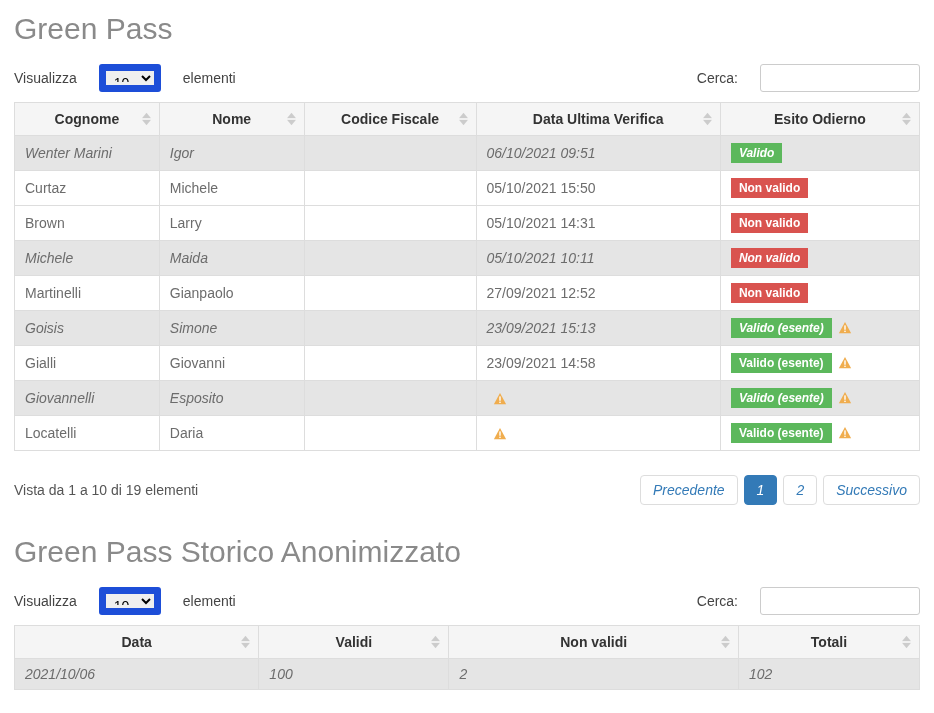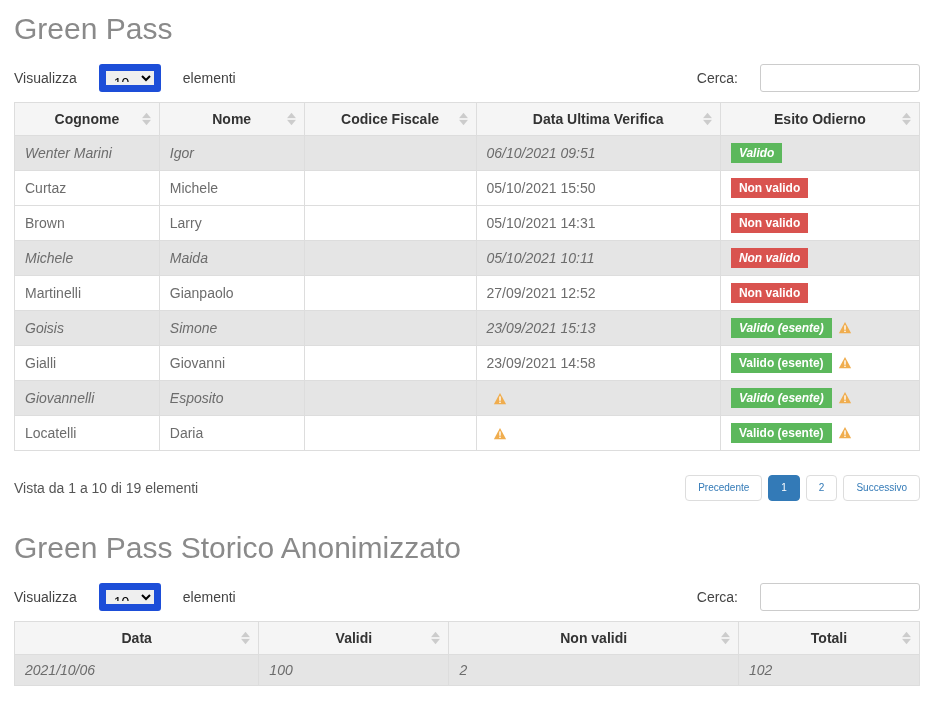--- a/index.html
+++ b/index.html
@@ -16,21 +16,21 @@
     tbody tr.odd { background: #e5e5e5; font-style: italic; }
     .sort-icons { position: absolute; right: 8px; top: 50%; transform: translateY(-50%); display: flex; flex-direction: column; line-height: 0; gap: 1px; }
     .sort-icons svg { width: 9px; height: 6px; display: block; }
     .badge { display: inline-block; padding: 4px 8px; border-radius: 0; color: #fff; font-size: 12px; font-weight: 600; line-height: 1; }
     .badge-success { background: #5cb85c; }
     .badge-danger { background: #d9534f; }
     .warning-icon { display: inline-block; vertical-align: middle; margin-left: 6px; }
     .warning-icon svg { width: 14px; height: 14px; display: block; }
     .table-footer { display: flex; justify-content: space-between; align-items: center; margin-top: 24px; margin-bottom: 30px; font-size: 14px; color: #555; }
     .pagination { display: flex; gap: 6px; }
-    .pagination .page-btn { border: 1px solid #ddd; background: #fff; color: #337ab7; padding: 7px 12px; border-radius: 4px; cursor: pointer; font-size: 10px; line-height: 1; }
+    .pagination .page-btn { border: 1px solid #ddd; background: #fff; color: #337ab7; padding: 7px 12px; border-radius: 4px; cursor: pointer; font-size: 14px; line-height: 1; font-style: italic; }
     .pagination .page-btn.active { background: #337ab7; color: #fff; border-color: #337ab7; }
   </style>
 </head>
 <body>
 
 <h1>Green Pass</h1>
 
 <div class="controls">
   <label>
     <span>Visualizza</span>

